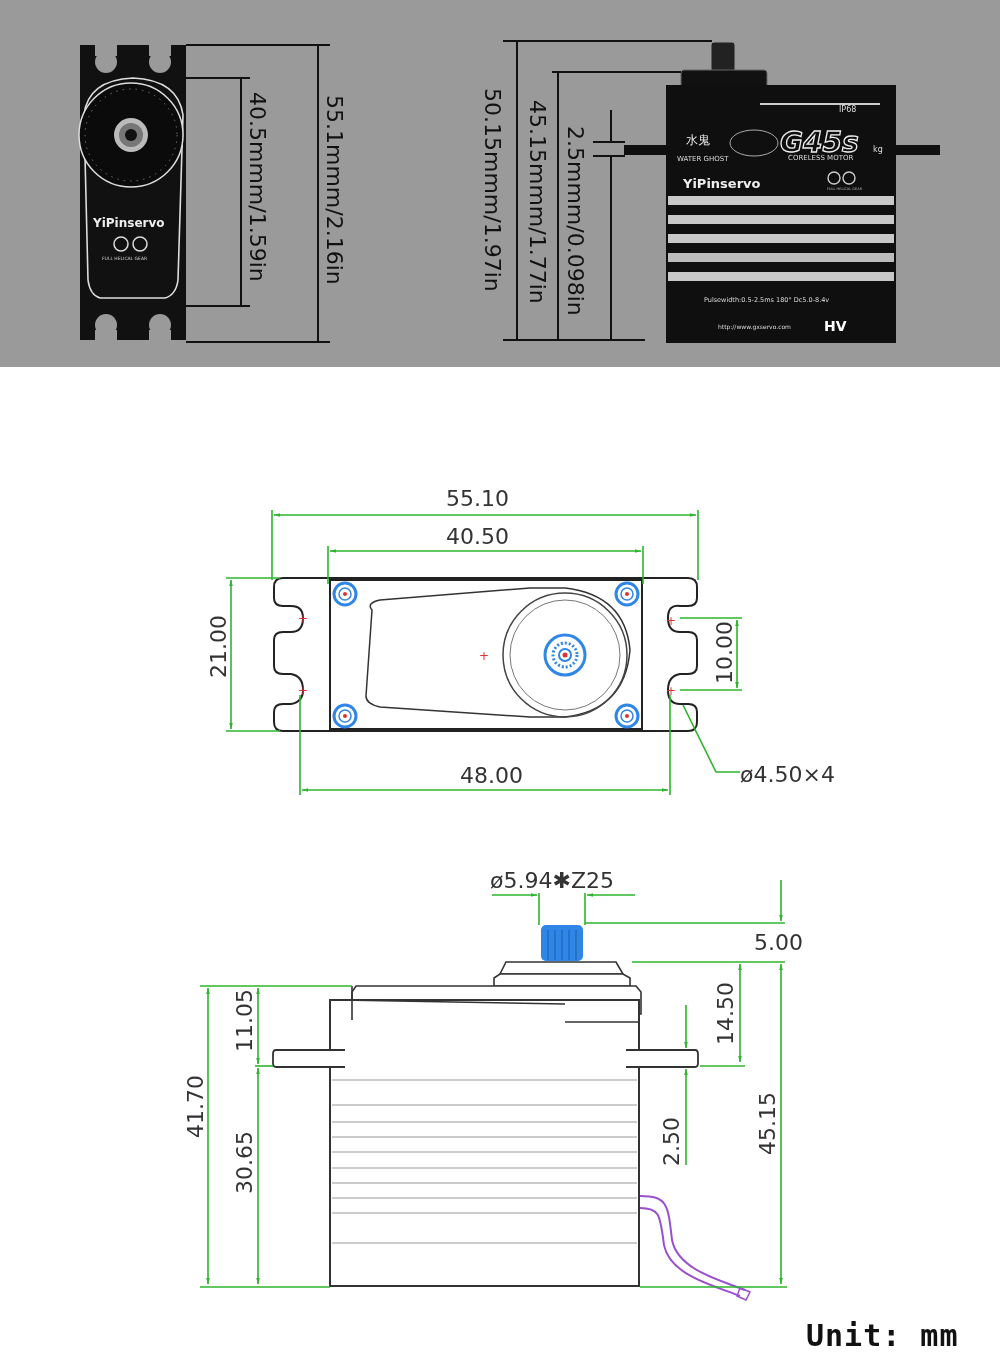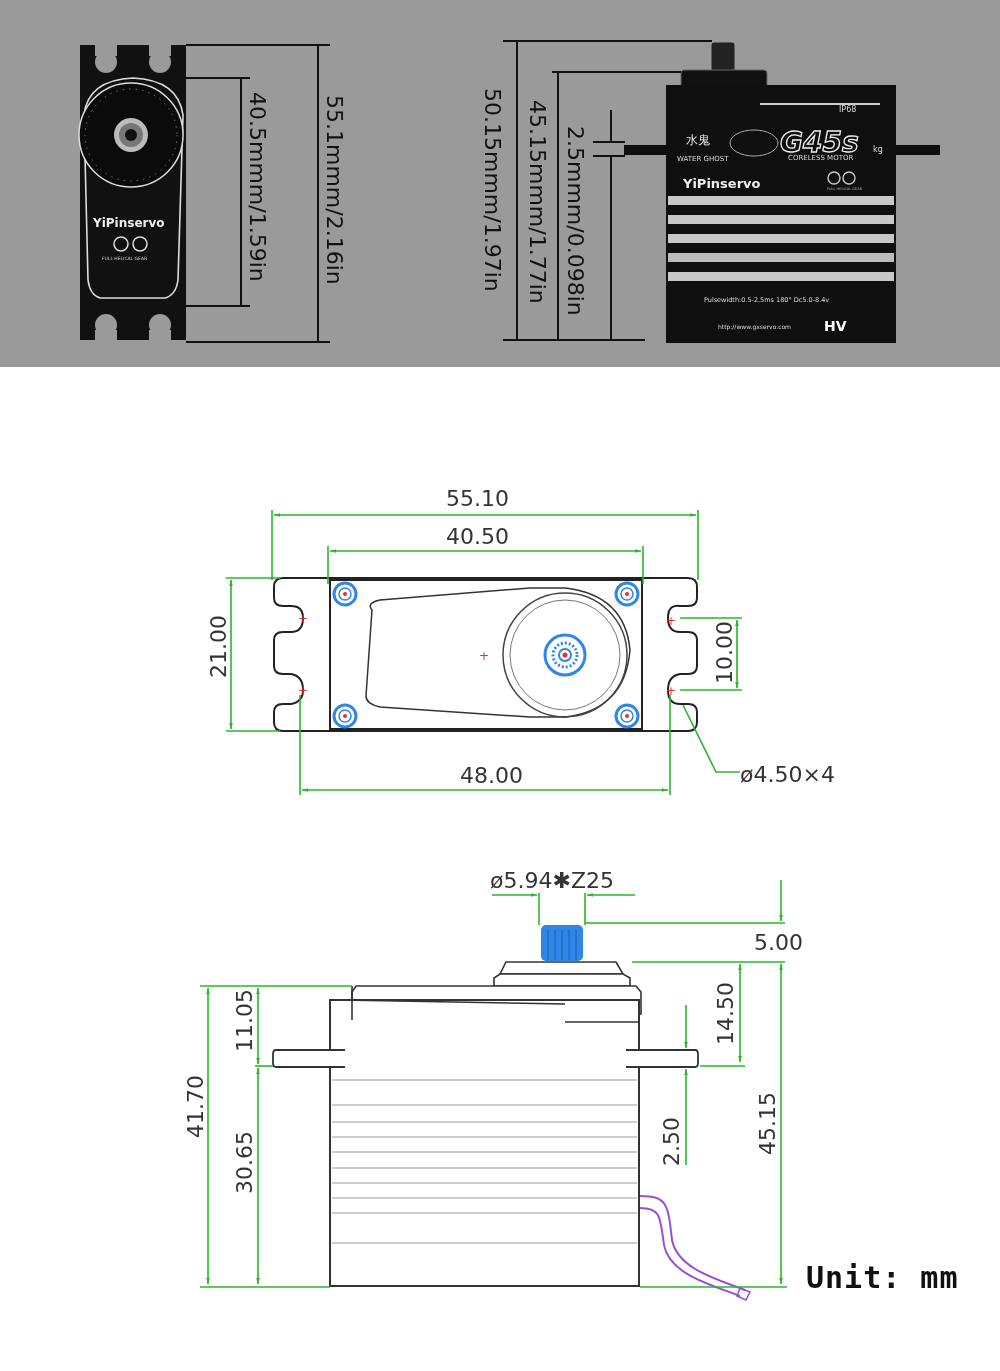--- a/index.html
+++ b/index.html
@@ -1,19 +1,19 @@
 <!DOCTYPE html>
 <html><head>
 <meta charset="utf-8">
 <style>
   html, body { margin: 0; padding: 0; background: #ffffff; }
   body { width: 1000px; height: 1371px; position: relative; overflow: hidden; font-family: "DejaVu Sans", sans-serif; }
   .top-band { position: absolute; left: 0; top: 0; width: 1000px; height: 367px; background: #9a9a9a; }
   svg { position: absolute; left: 0; top: 0; }
-  .unit-label { position: absolute; left: 806px; top: 1260px; font-family: "DejaVu Sans Mono", monospace; font-weight: bold; font-size: 30px; color: #111; letter-spacing: 1px; }
+  .unit-label { position: absolute; left: 806px; top: 1318px; font-family: "DejaVu Sans Mono", monospace; font-weight: bold; font-size: 30px; color: #111; letter-spacing: 1px; }
 </style>
 </head>
 <body>
 
 <div class="top-band"></div>
 
 <svg width="1000" height="1371" viewBox="0 0 1000 1371" xmlns="http://www.w3.org/2000/svg">
   <defs>
     <marker id="arrG" viewBox="0 0 10 10" refX="10" refY="5" markerWidth="12" markerHeight="6" orient="auto-start-reverse" markerUnits="userSpaceOnUse">
       <path d="M0,2 L10,5 L0,8 z" fill="#2db52d"></path>

